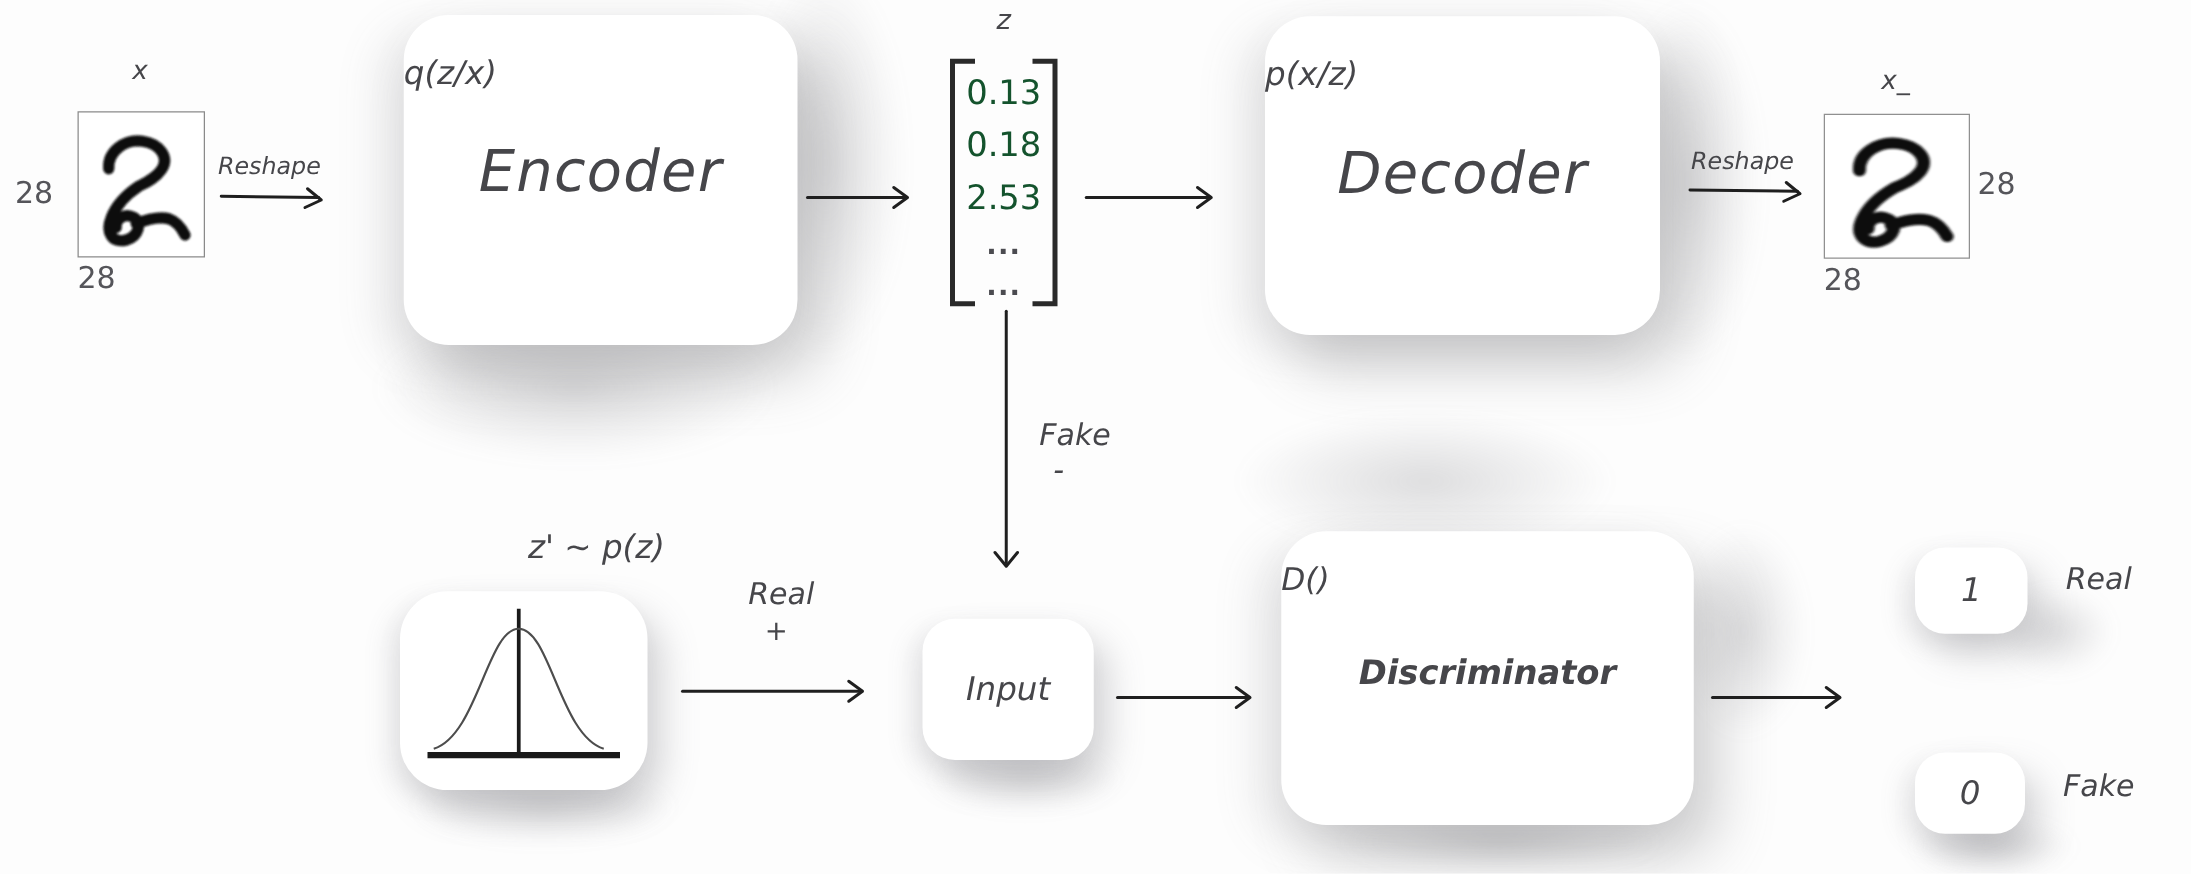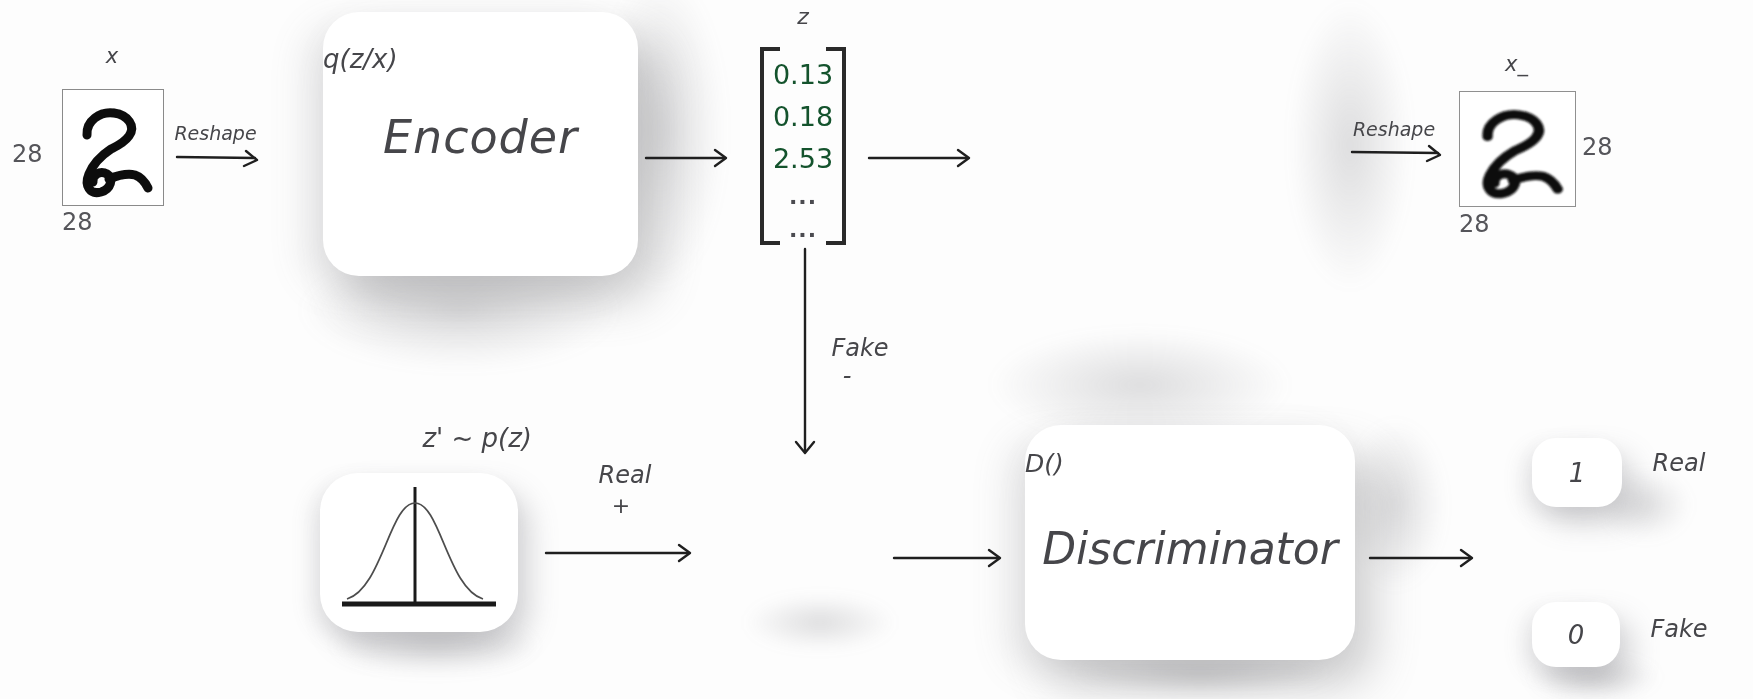--- a/index.html
+++ b/index.html
@@ -124,20 +124,24 @@
     <div class="vv">2.53</div>
     <div class="vd">...</div>
     <div class="vd">...</div>
   </div>
 
   <svg class="arrow" style="left:868px;top:146px;" width="112" height="24">
     <line x1="1" y1="12" x2="99" y2="12"></line>
       <polyline points="90,4 101,12 90,20"></polyline>
   </svg>
 
+  <div class="card" style="left:1012px;top:13px;width:316px;height:255px;">
+    <div class="card-formula hand">p(x/z)</div>
+    <div class="card-name hand">Decoder</div>
+  </div>
 
   <div class="lbl hand sm" style="left:1346px;top:118px;width:96px;">Reshape</div>
   <svg class="arrow" style="left:1351px;top:141px;" width="100" height="24">
     <line x1="1" y1="11" x2="87" y2="12"></line>
       <polyline points="78,5 89,14 76,20"></polyline>
   </svg>
 
   <div class="lbl hand" style="left:1459px;top:52px;width:115px;">x_</div>
   <div class="imgbox" style="left:1459px;top:91px;width:115px;height:114px;border-color:#909090;">
     <svg viewBox="0 0 100 115" preserveAspectRatio="none">
@@ -171,29 +175,32 @@
     </svg>
   </div>
 
   <div class="lbl hand md" style="left:577px;top:461px;width:96px;">Real</div>
   <div class="lbl hand" style="left:577px;top:493px;width:88px;font-size:22px;">+</div>
   <svg class="arrow" style="left:545px;top:541px;" width="156" height="24">
     <line x1="1" y1="12" x2="143" y2="12"></line>
       <polyline points="134,4 145,12 134,20"></polyline>
   </svg>
 
+  <div class="card small flexc" style="left:738px;top:495px;width:137px;height:113px;">
+    <span class="hand" style="font-size:26px;">Input</span>
+  </div>
 
   <svg class="arrow" style="left:893px;top:546px;" width="118" height="24">
     <line x1="1" y1="12" x2="105" y2="12"></line>
       <polyline points="96,4 107,12 96,20"></polyline>
   </svg>
 
   <div class="card" style="left:1025px;top:425px;width:330px;height:235px;">
     <div class="card-formula hand" style="top:24px;font-size:25px;">D()</div>
-    <div class="card-name hand" style="top:98px;font-size:44px;letter-spacing:0;">Discriminator</div>
+    <div class="card-name hand" style="top:98px;font-size:27px;letter-spacing:0;font-weight:bold;">Discriminator</div>
   </div>
 
   <svg class="arrow" style="left:1369px;top:546px;" width="114" height="24">
     <line x1="1" y1="12" x2="101" y2="12"></line>
       <polyline points="92,4 103,12 92,20"></polyline>
   </svg>
 
   <div class="card small flexc" style="left:1532px;top:438px;width:90px;height:69px;border-radius:24px;">
     <span class="hand" style="font-size:26px;">1</span>
   </div>

